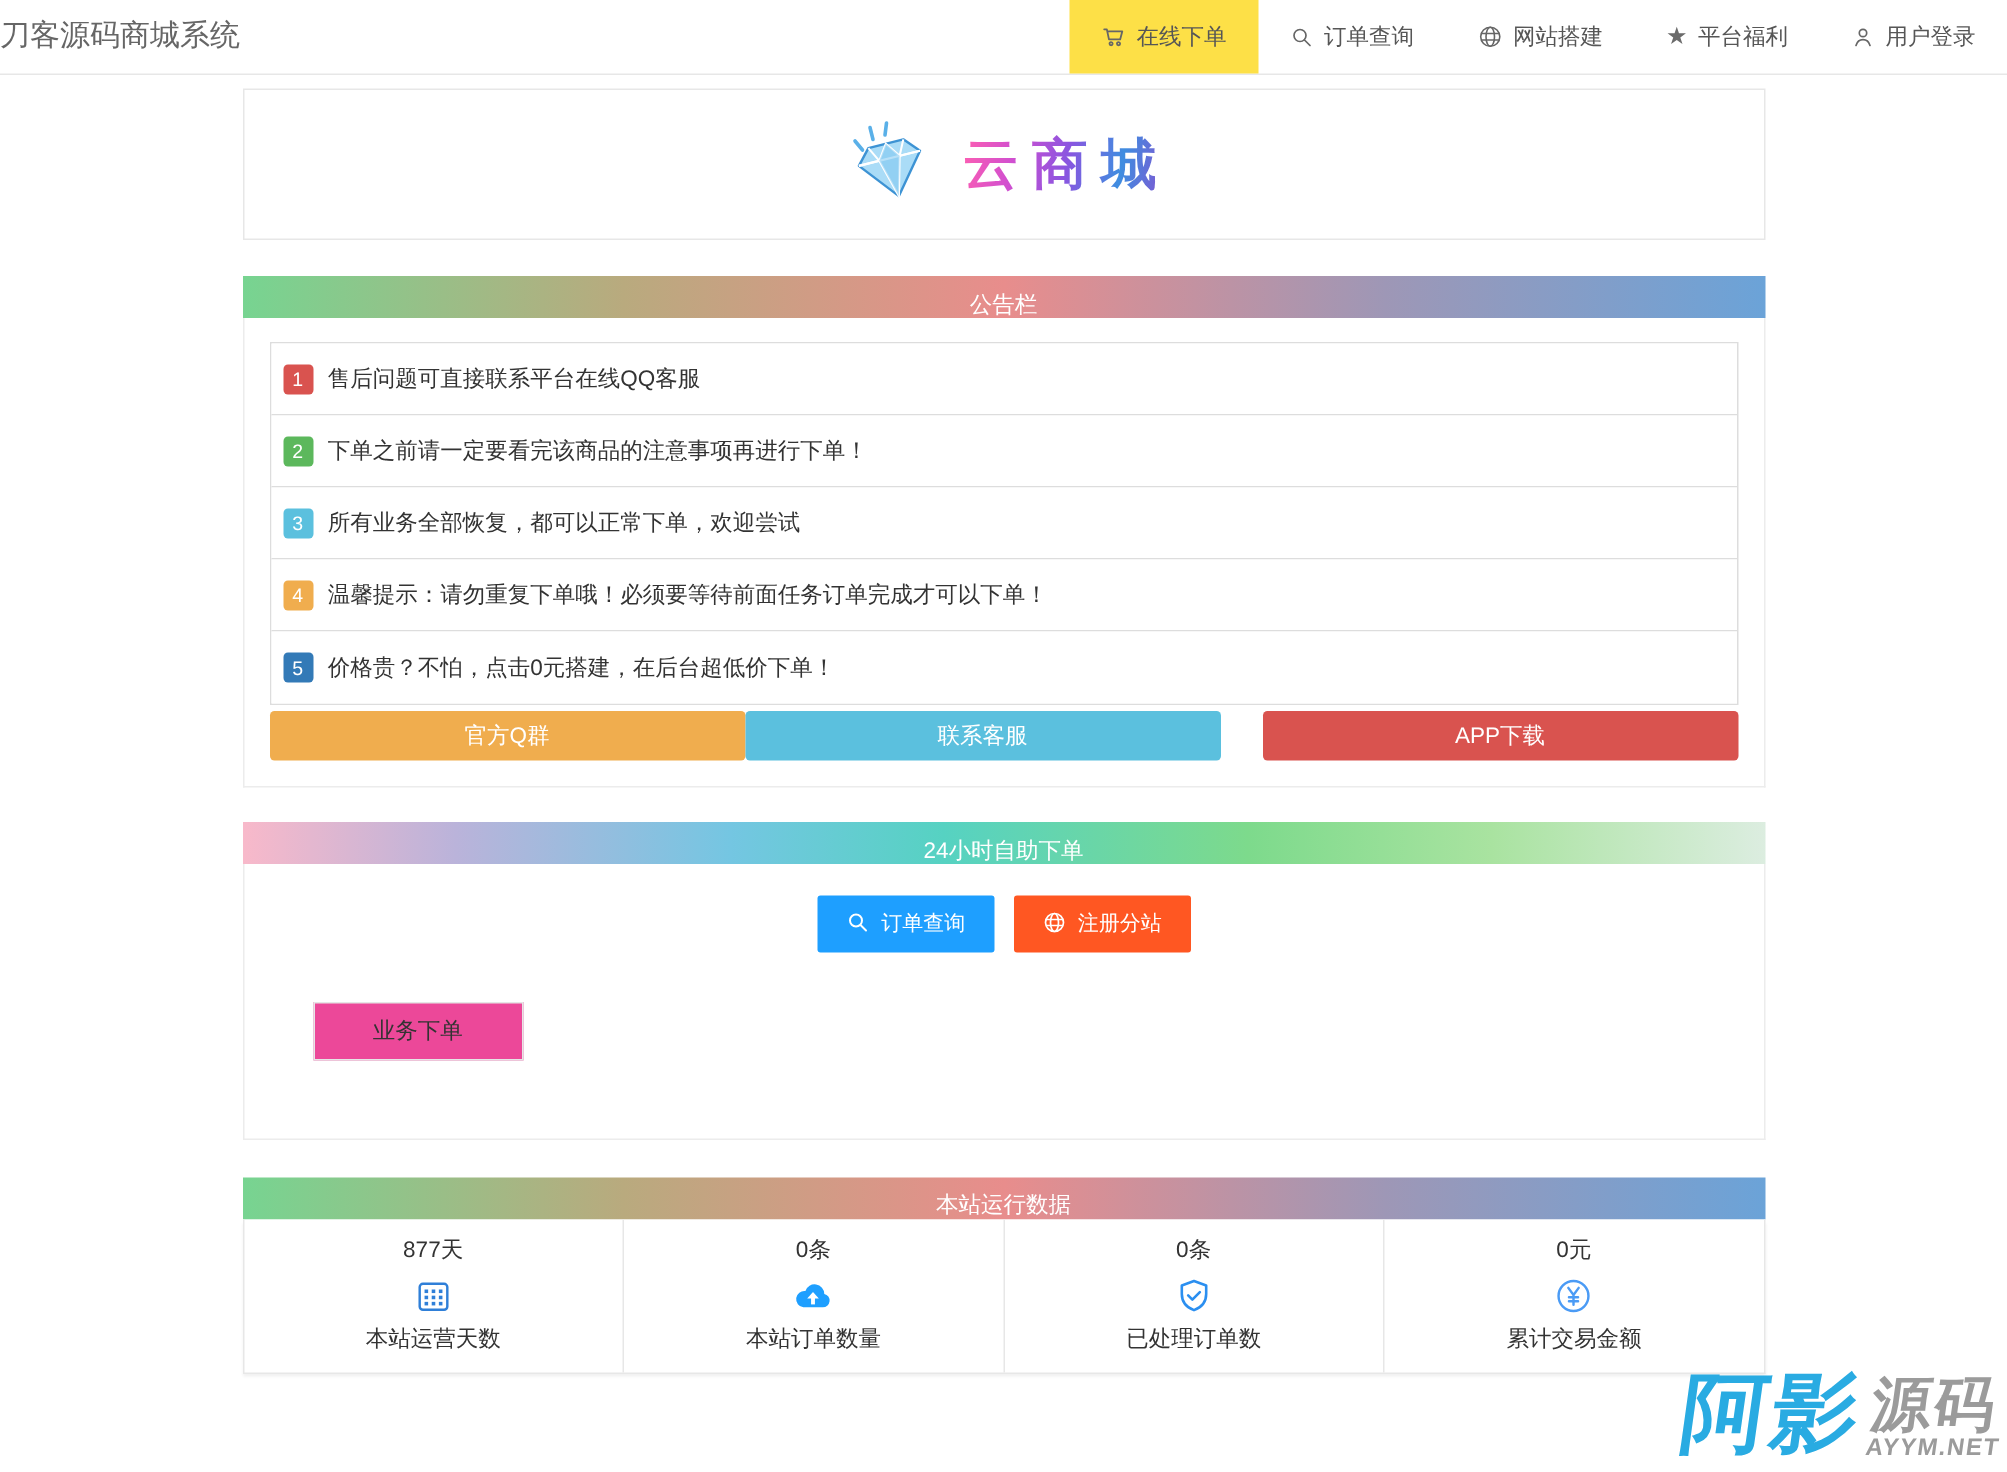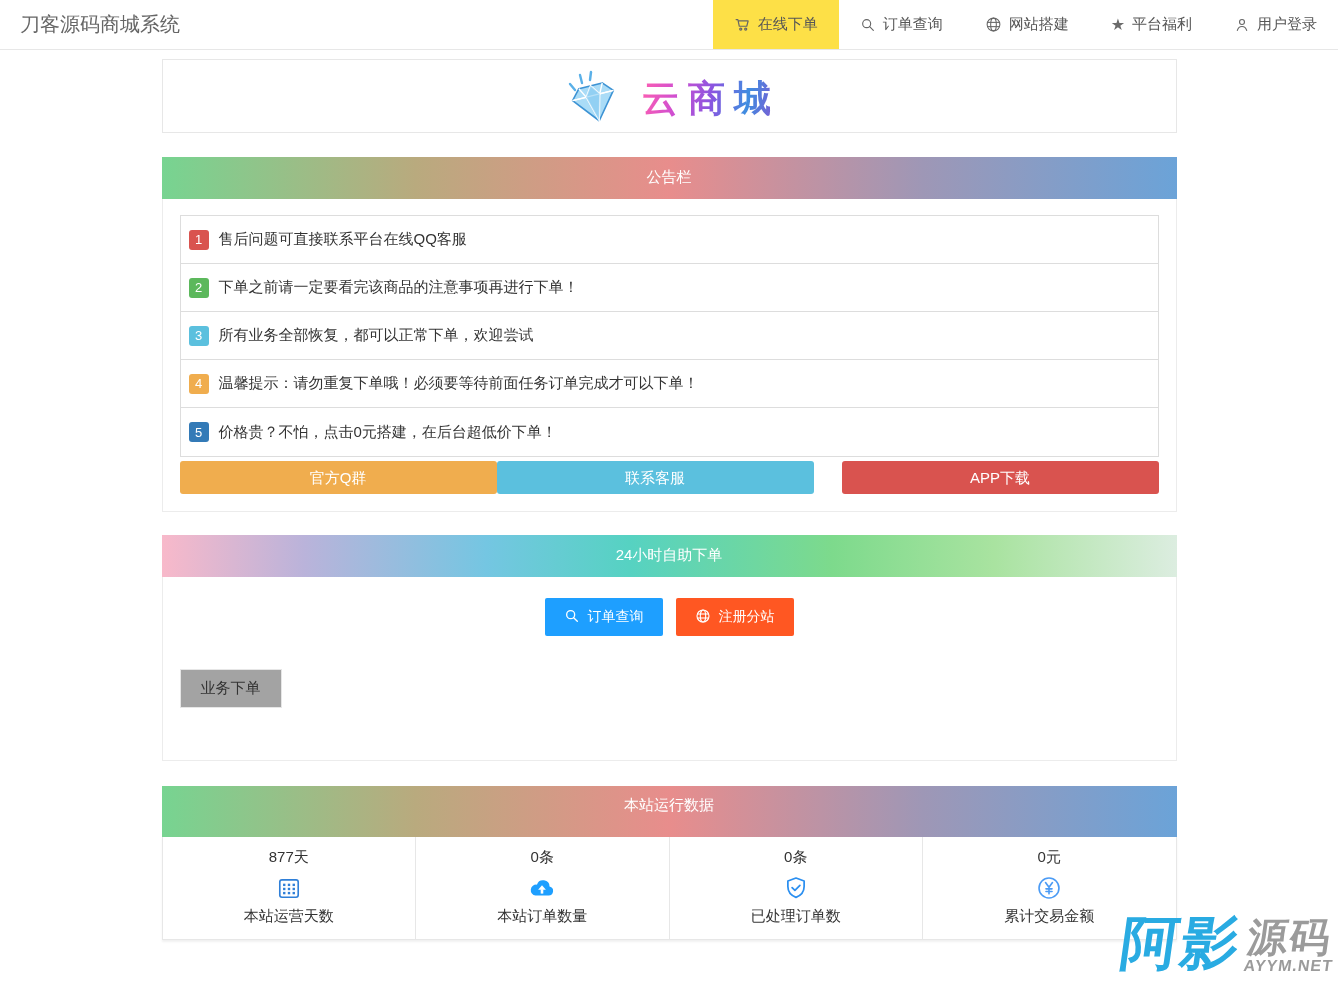--- a/index.html
+++ b/index.html
@@ -1,66 +1,66 @@
 <!DOCTYPE html>
 <html><head>
 <meta charset="utf-8">
 <style>
   * { margin:0; padding:0; box-sizing:border-box; }
   html,body { width:1338px; height:981px; background:#fff; font-family:"Liberation Sans","DejaVu Sans",sans-serif; position:relative; overflow:hidden; }
 
   
   .topbar { height:50px; border-bottom:1px solid #e7e7e7; display:flex; align-items:stretch; justify-content:space-between; background:#fff; }
-  .site-title { font-size:20px; color:#666; padding-left:20px; line-height:49px; }
+  .site-title { font-size:20px; color:#666; line-height:49px; }
   .topnav { display:flex; }
   .nav-item { display:flex; align-items:center; gap:7px; padding:0 21px; font-size:15px; color:#565656; cursor:pointer; }
   .nav-item.active { background:#fde047; }
   .nav-icon { display:inline-flex; align-items:center; }
   .nav-icon svg { display:block; }
   .star-glyph { font-size:16px; color:#6b6b6b; line-height:1; }
 
   
   .container { width:1015px; margin:0 auto; }
 
   
-  .logo-box { margin-top:9px; height:74px; border:1px solid #e7e7e7; display:flex; align-items:flex-end; justify-content:center; background:#fff; }
+  .logo-box { margin-top:9px; height:101px; border:1px solid #e7e7e7; display:flex; align-items:center; justify-content:center; background:#fff; }
   .logo-wrap { display:flex; align-items:center; gap:18px; }
   .logo-text { font-size:37px; font-weight:bold; letter-spacing:9px;
     background:linear-gradient(100deg,#ff5fb0 0%,#d14fd0 25%,#8a55e0 50%,#3f8de0 75%,#8a4fd0 100%);
     -webkit-background-clip:text; background-clip:text; color:transparent; }
 
   
-  .sec-header { height:42px; line-height:40px; text-align:center; color:#fff; font-size:15px; }
+  .sec-header { height:28px; line-height:40px; text-align:center; color:#fff; font-size:15px; }
   .grad-a { background:linear-gradient(90deg,#77d491 0%,#b9aa7e 25%,#e88d8c 50%,#9e97b6 75%,#6ba3d8 100%); }
   .grad-b { background:linear-gradient(90deg,#f8b9ca 0%,#bab3da 14%,#74c6e2 32%,#56d2c2 46%,#7dda8c 66%,#a9e3a0 82%,#dcede0 100%); }
 
   
   .announce { margin-top:24px; }
   .announce-body { border:1px solid #ececec; border-top:none; padding:16px 17px 17px; background:#fff; }
   .notice-list { border:1px solid #ddd; }
   .notice-item { height:48px; display:flex; align-items:center; padding-left:8px; border-bottom:1px solid #ddd; background:#fff; }
   .notice-item:last-child { border-bottom:none; }
   .notice-badge { width:20px; height:20px; border-radius:3px; color:#fff; font-size:13px; display:flex; align-items:center; justify-content:center; margin-right:10px; flex:0 0 20px; }
   .notice-text { font-size:15px; color:#333; }
   .announce-btns { display:flex; margin-top:4px; }
   .a-btn { flex:1; height:33px; line-height:33px; text-align:center; color:#fff; font-size:15px; border-radius:3px; cursor:pointer; }
 
   
   .svc { margin-top:23px; }
   .svc-body { border:1px solid #ececec; border-top:none; padding:21px 17px 52px; background:#fff; }
   .svc-btns { display:flex; justify-content:center; gap:13px; }
   .svc-btn { height:38px; display:flex; align-items:center; gap:8px; padding:0 19px; color:#fff; font-size:14px; border-radius:2px; cursor:pointer; border:none; }
   .order-form { margin-top:33px; display:flex; height:39px; }
-  .order-label { width:102px; background:#a3a3a3; border:1px solid #e6e6e6; display:flex; align-items:center; justify-content:center; font-size:15px; color:#333; }
+  .order-label { width:140px; background:#ec4899; border:1px solid #e6e6e6; display:flex; align-items:center; justify-content:center; font-size:15px; color:#333;margin-left:29px; }
   .order-select { flex:1; border:1px solid #e6e6e6; border-left:none; background:#fff; display:flex; align-items:center; padding:0 12px; font-size:15px; color:#555; position:relative; cursor:pointer; }
   .select-arrow { position:absolute; right:12px; top:16px; width:0; height:0; border-left:6px solid transparent; border-right:6px solid transparent; border-top:7px solid #c2c2c2; }
 
   
   .stats { margin-top:25px; }
-  .stats .sec-header { height:51px; line-height:38px; }
+  .stats .sec-header { height:28px; line-height:38px; }
   .stats-row { display:flex; border:1px solid #e7e7e7; border-top:none; background:#fff; box-shadow:0 2px 2px rgba(0,0,0,0.06); }
   .stat-cell { flex:1; text-align:center; padding:11px 0 13px; border-right:1px solid #e7e7e7; }
   .stat-cell:last-child { border-right:none; }
   .stat-value { font-size:15px; color:#333; }
   .stat-icon { margin:7px 0 5px; height:28px; display:flex; align-items:center; justify-content:center; }
   .stat-label { font-size:15px; color:#333; }
 
   
   .watermark { position:absolute; right:2px; bottom:6px; display:flex; align-items:flex-start; transform:skewX(-8deg); pointer-events:none; }
   .wm-cn-blue { font-size:58px; font-weight:900; color:#29abe2; line-height:1.1; letter-spacing:2px; }

